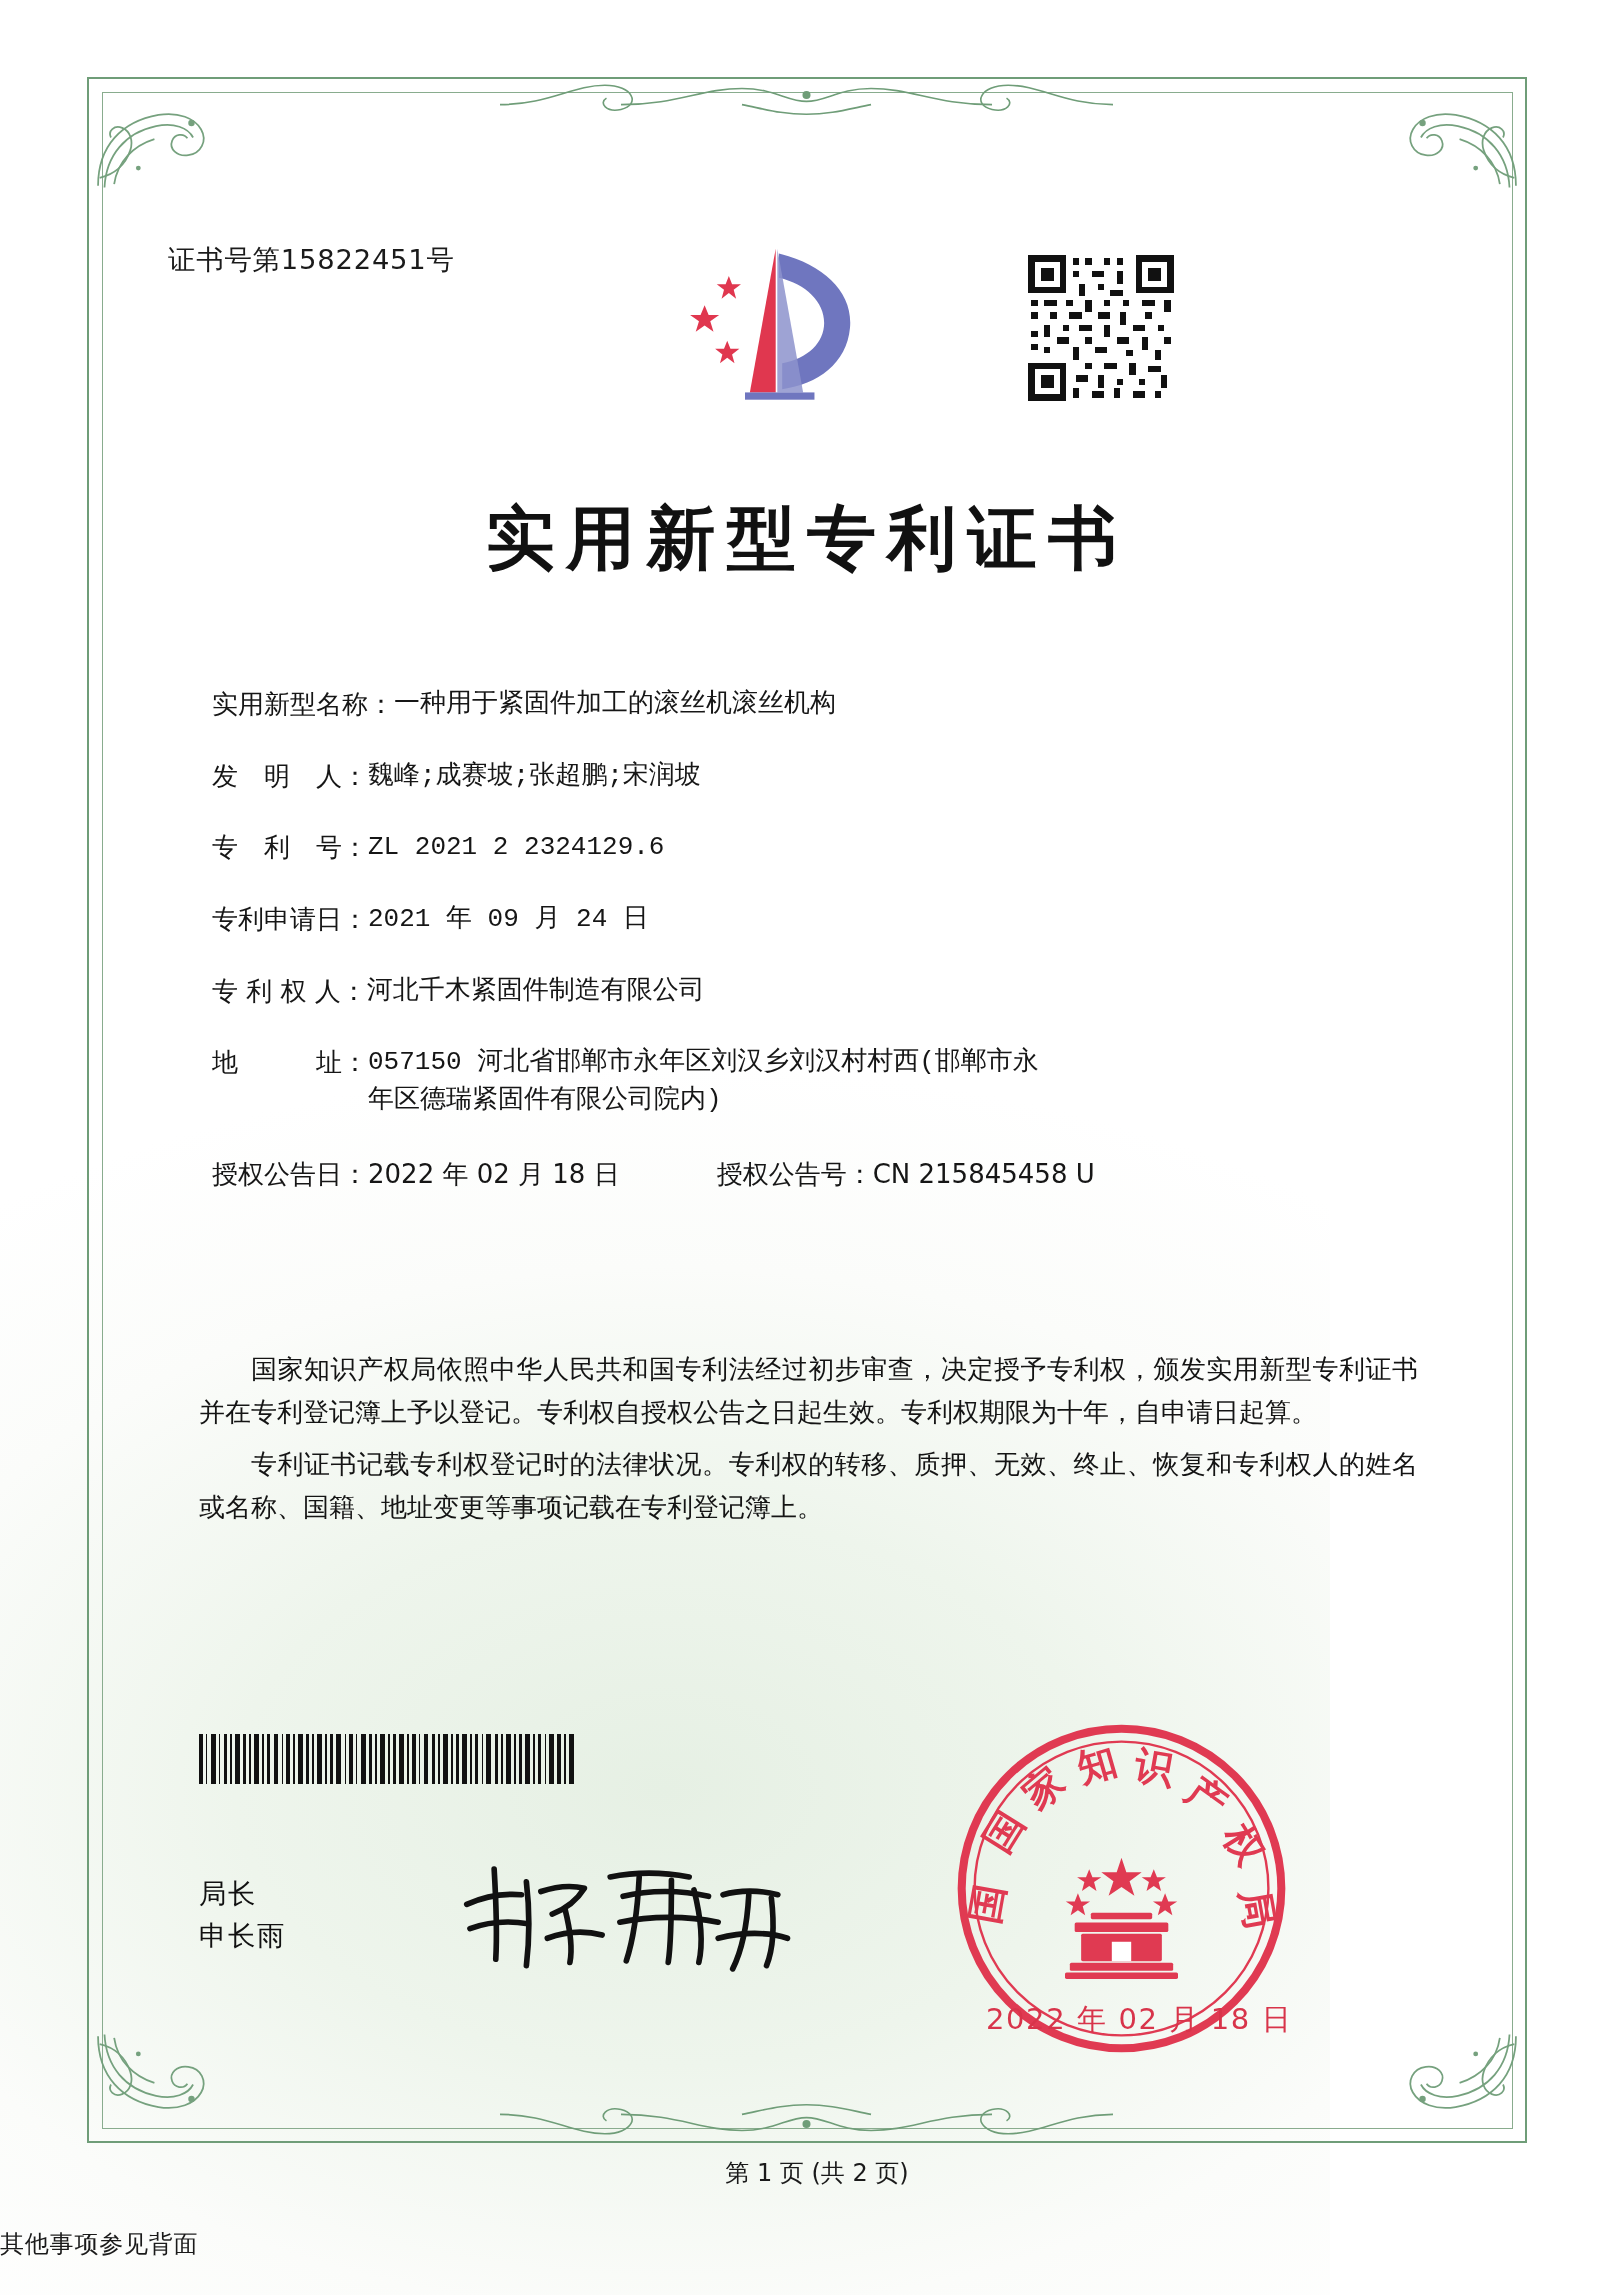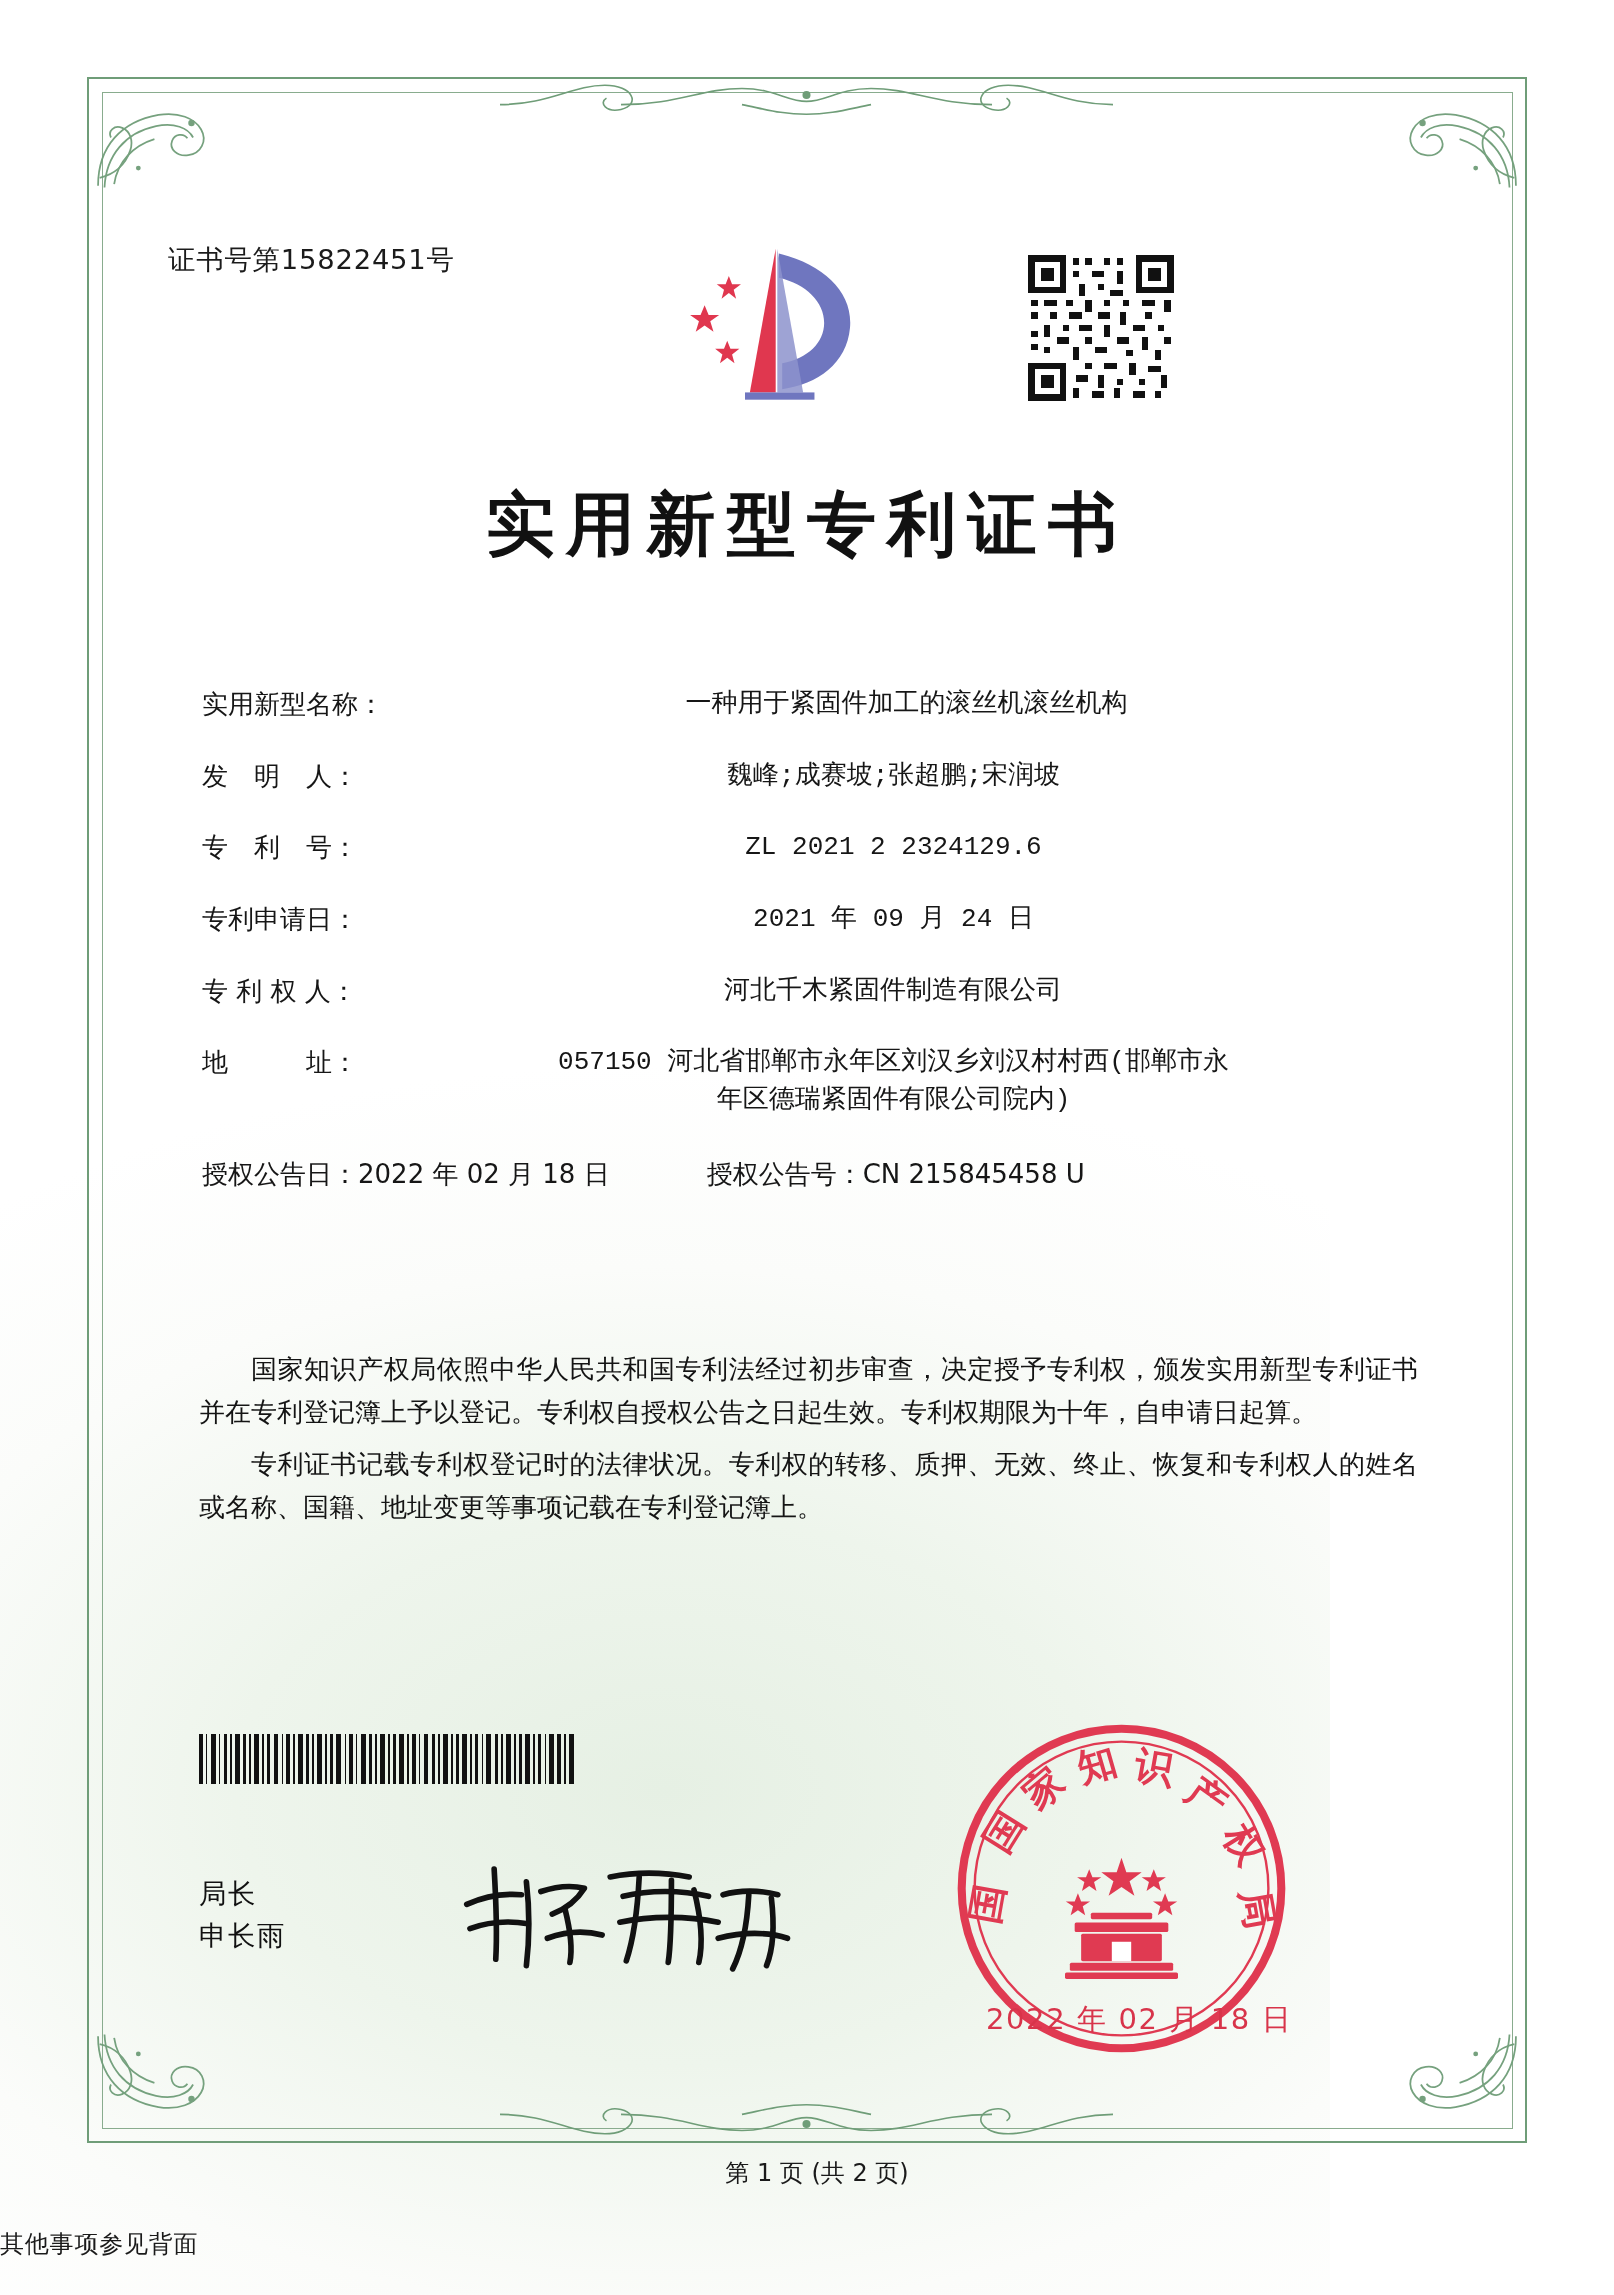--- a/index.html
+++ b/index.html
@@ -92,36 +92,35 @@
   .qr {
     position: absolute;
     right: 150px; top: 249px;
     width: 158px; height: 158px;
   }
   .qr svg { width:100%; height:100%; display:block; }
 
   
   .title {
     position: absolute;
-    left: 0; top: 479px;
+    left: 0; top: 493px;
     width: 1614px;
     text-align: center;
     font-family: "DejaVu Serif", "Liberation Serif", serif;
     font-size: 69px;
     font-weight: 700;
     letter-spacing: 11.3px;
     color: #111111;
   }
 
   
   .fields {
     position: absolute;
-    left: 202px; top: 686px;
+    left: 212px; top: 686px;
     width: 1227px;
-    text-align: center;
   }
   .frow {
     display: flex;
     align-items: flex-start;
     margin-bottom: 34px;
     font-size: 26px;
     color: #161616;
     line-height: 1.45;
   }
   .flabel {

